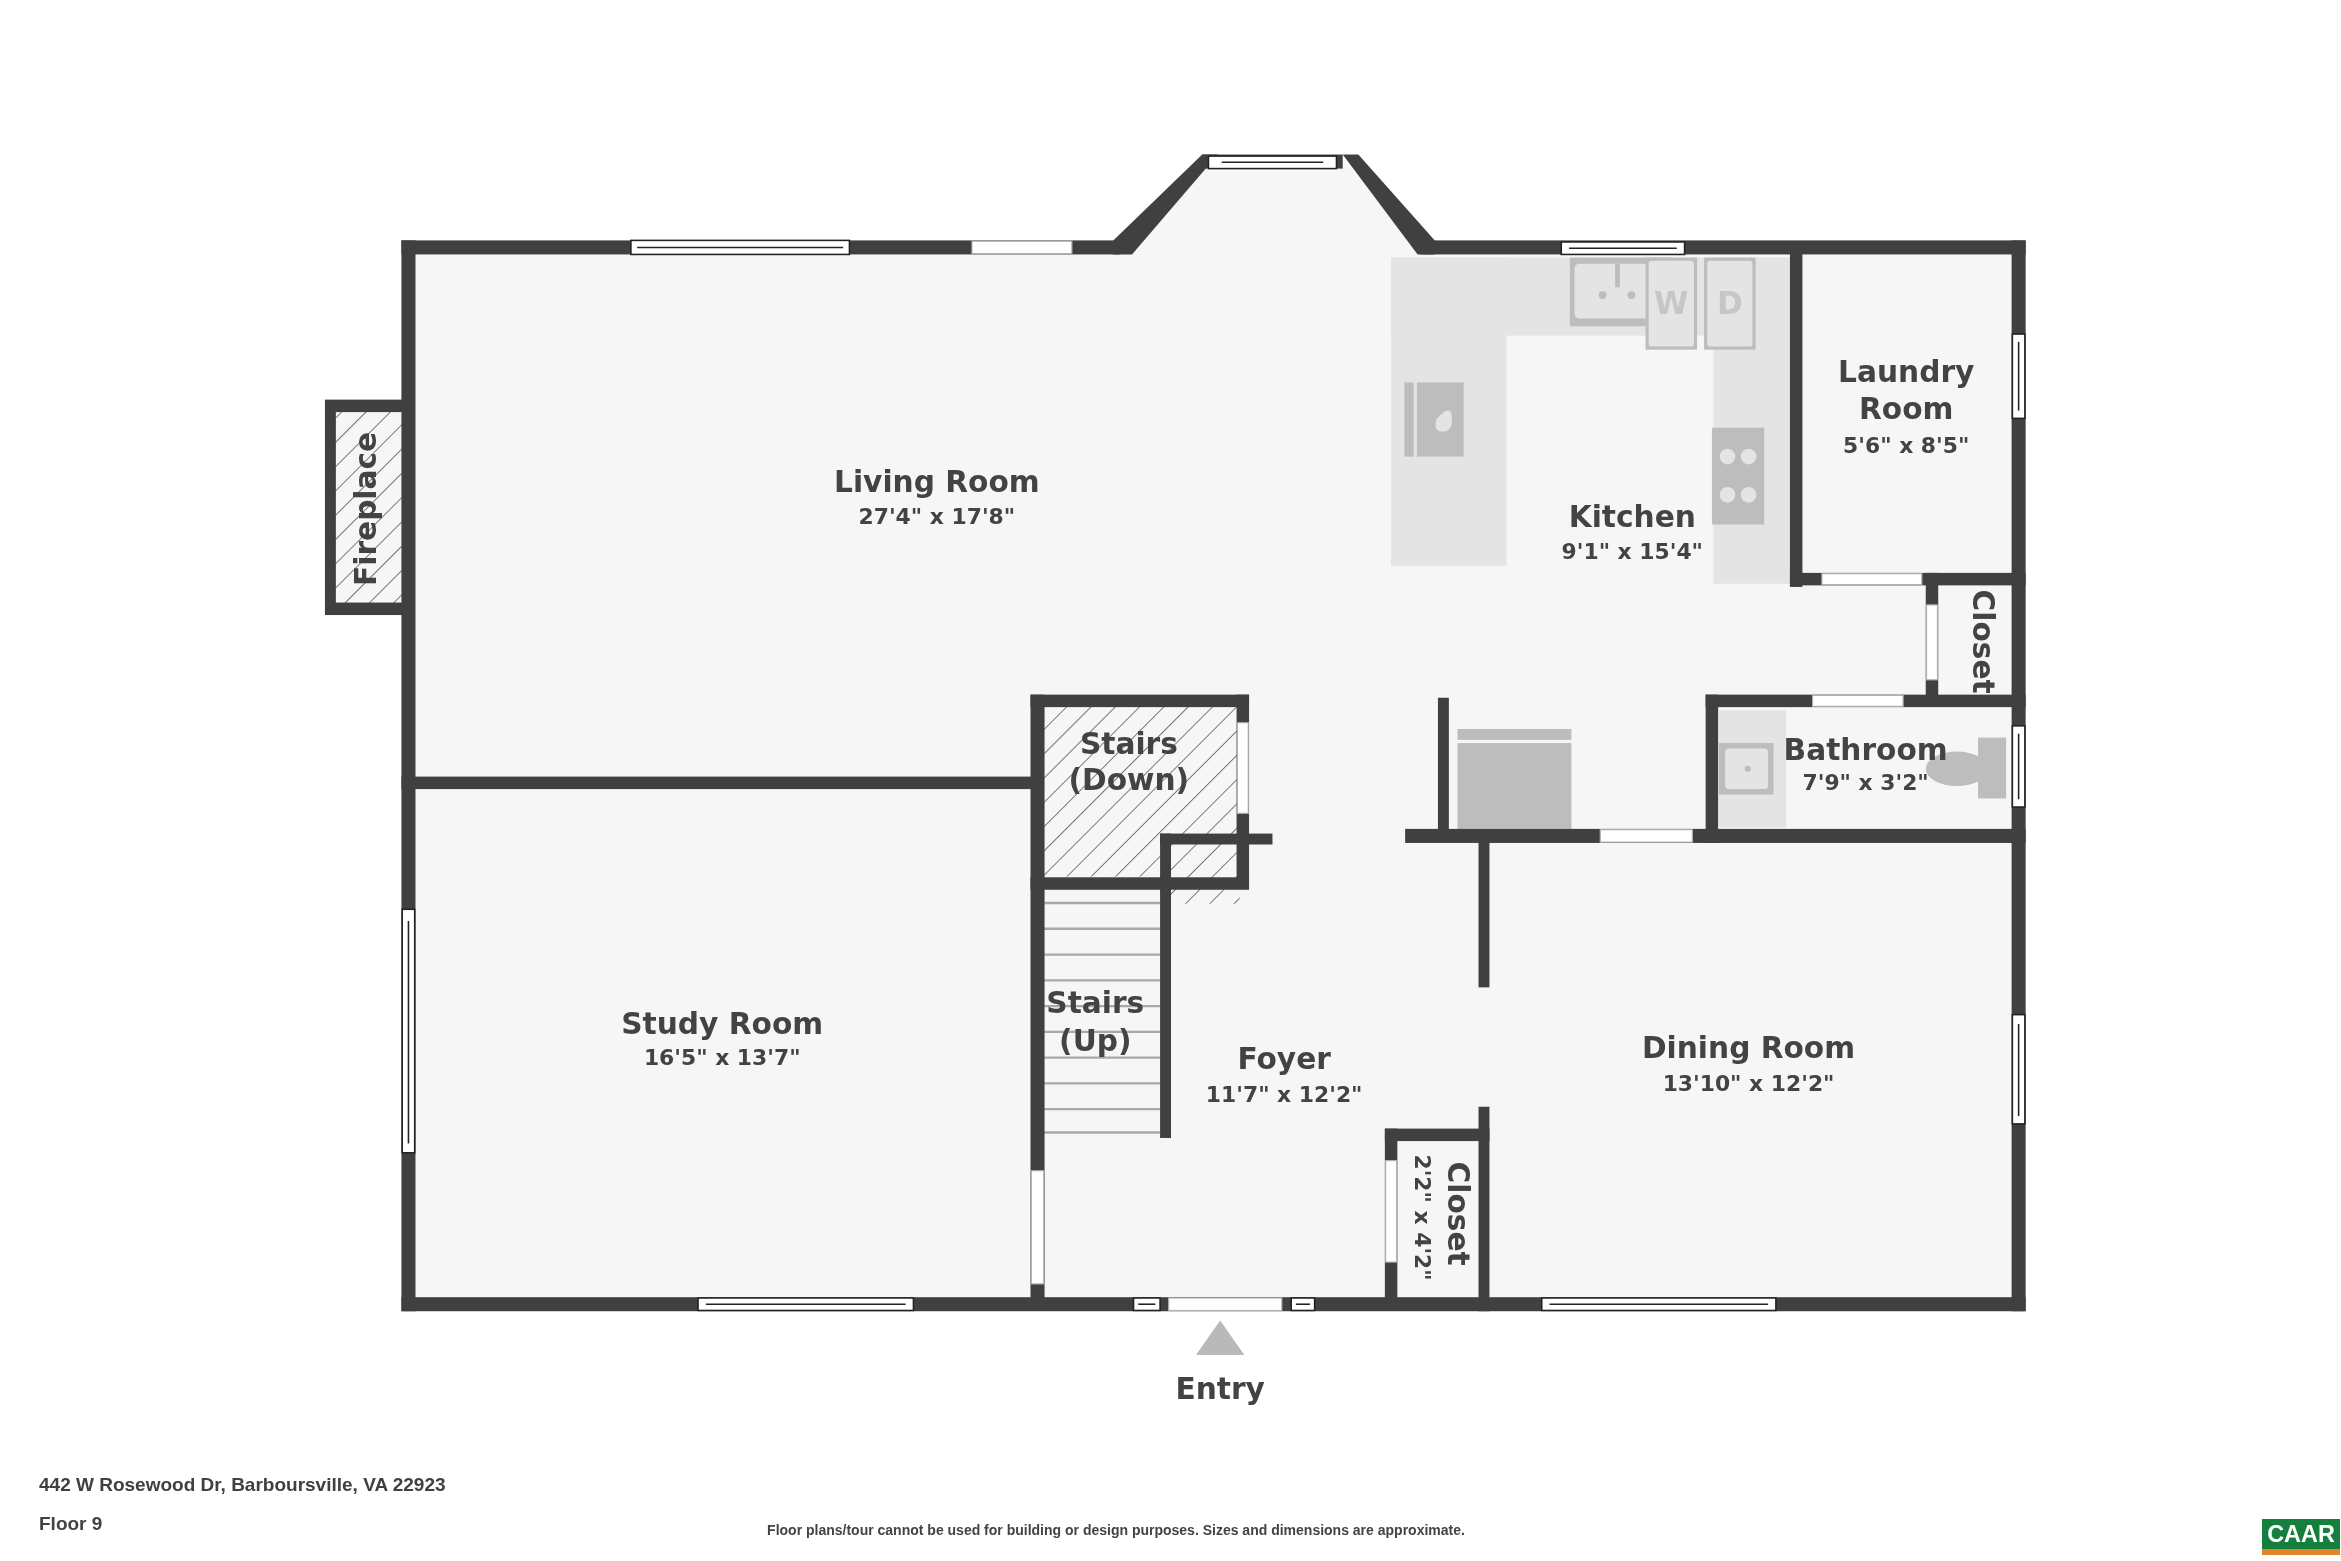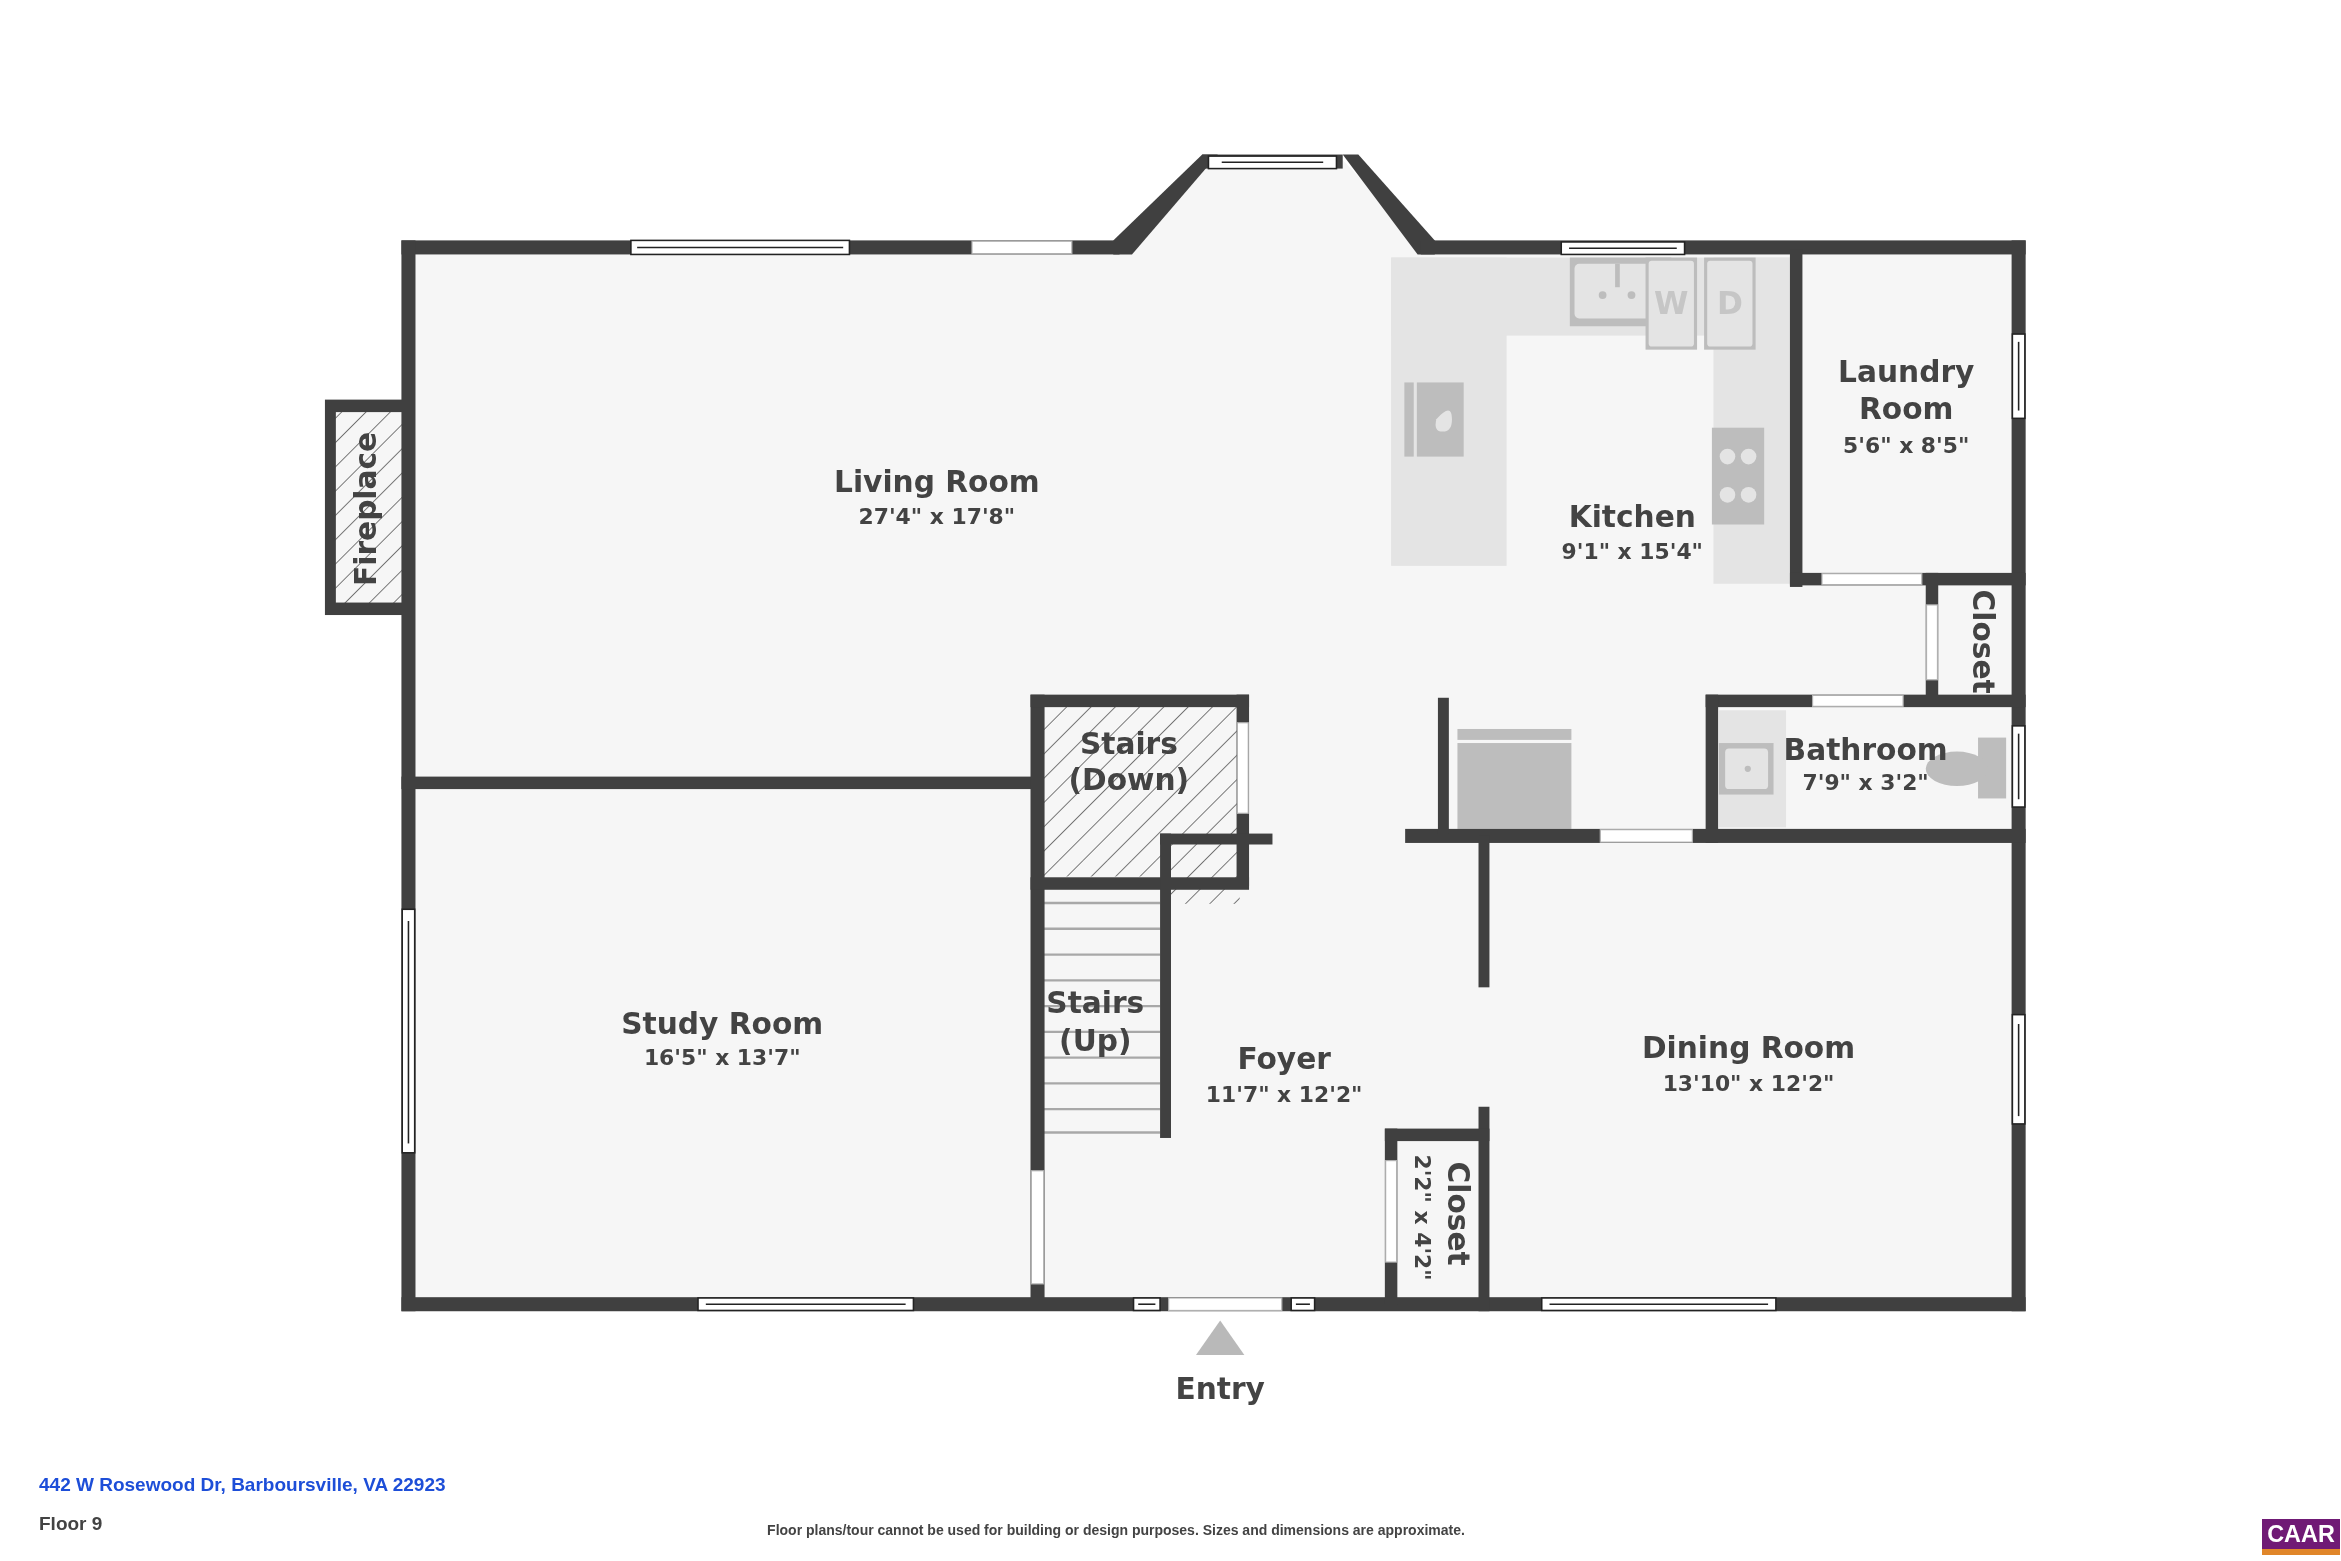--- a/index.html
+++ b/index.html
@@ -1,24 +1,24 @@
 <!DOCTYPE html>
 <html style="font-size:12.5px"><head>
 <meta charset="utf-8">
 <style>
   html, body { margin:0; padding:0; background:#ffffff; }
   body { width:2342px; height:1561px; position:relative; overflow:hidden;
          font-family:"DejaVu Sans", "Liberation Sans", sans-serif; color:#434343; }
   svg.plan { position:absolute; left:0; top:0; width:2342px; height:1561px; }
   .room-name { font-weight:bold; font-size:38px; fill:#434343; }
   .room-dim  { font-weight:bold; font-size:28px; fill:#434343; }
-  .footer-address { position:absolute; left:39px; top:1474px; font-size:19px; font-weight:bold; color:#1d4ed8; font-family:"Liberation Sans", sans-serif; }
+  .footer-address { position:absolute; left:39px; top:1474px; font-size:19px; font-weight:bold; color:#404040; font-family:"Liberation Sans", sans-serif; }
   .footer-floor { position:absolute; left:39px; top:1513px; font-size:19px; font-weight:bold; color:#434343; font-family:"Liberation Sans", sans-serif; }
   .footer-disclaimer { position:absolute; left:0; width:2342px; top:1522px; text-align:center; font-size:14px; font-weight:bold; color:#434343; font-family:"Liberation Sans", sans-serif; transform:translateX(-55px); }
-  .logo { position:absolute; left:2262px; top:1519px; width:78px; height:36px; background:#701a75; }
+  .logo { position:absolute; left:2262px; top:1519px; width:78px; height:36px; background:#15803d; }
   .logo-text { position:absolute; left:0; top:1.6px; width:78px; text-align:center; color:#fff; font-size:23.4px; font-weight:bold; font-family:"Liberation Sans", sans-serif; letter-spacing:0px; }
   .logo-strip { position:absolute; left:0; bottom:0; width:78px; height:6.2px; background:#e0862a; }
 </style>
 </head>
 <body>
 
 <svg class="plan" viewBox="0 0 3000 2000" xmlns="http://www.w3.org/2000/svg">
   <defs>
     <pattern id="hatch" patternUnits="userSpaceOnUse" width="22" height="22" patternTransform="rotate(45)">
       <rect width="22" height="22" fill="#f6f6f6"></rect>

